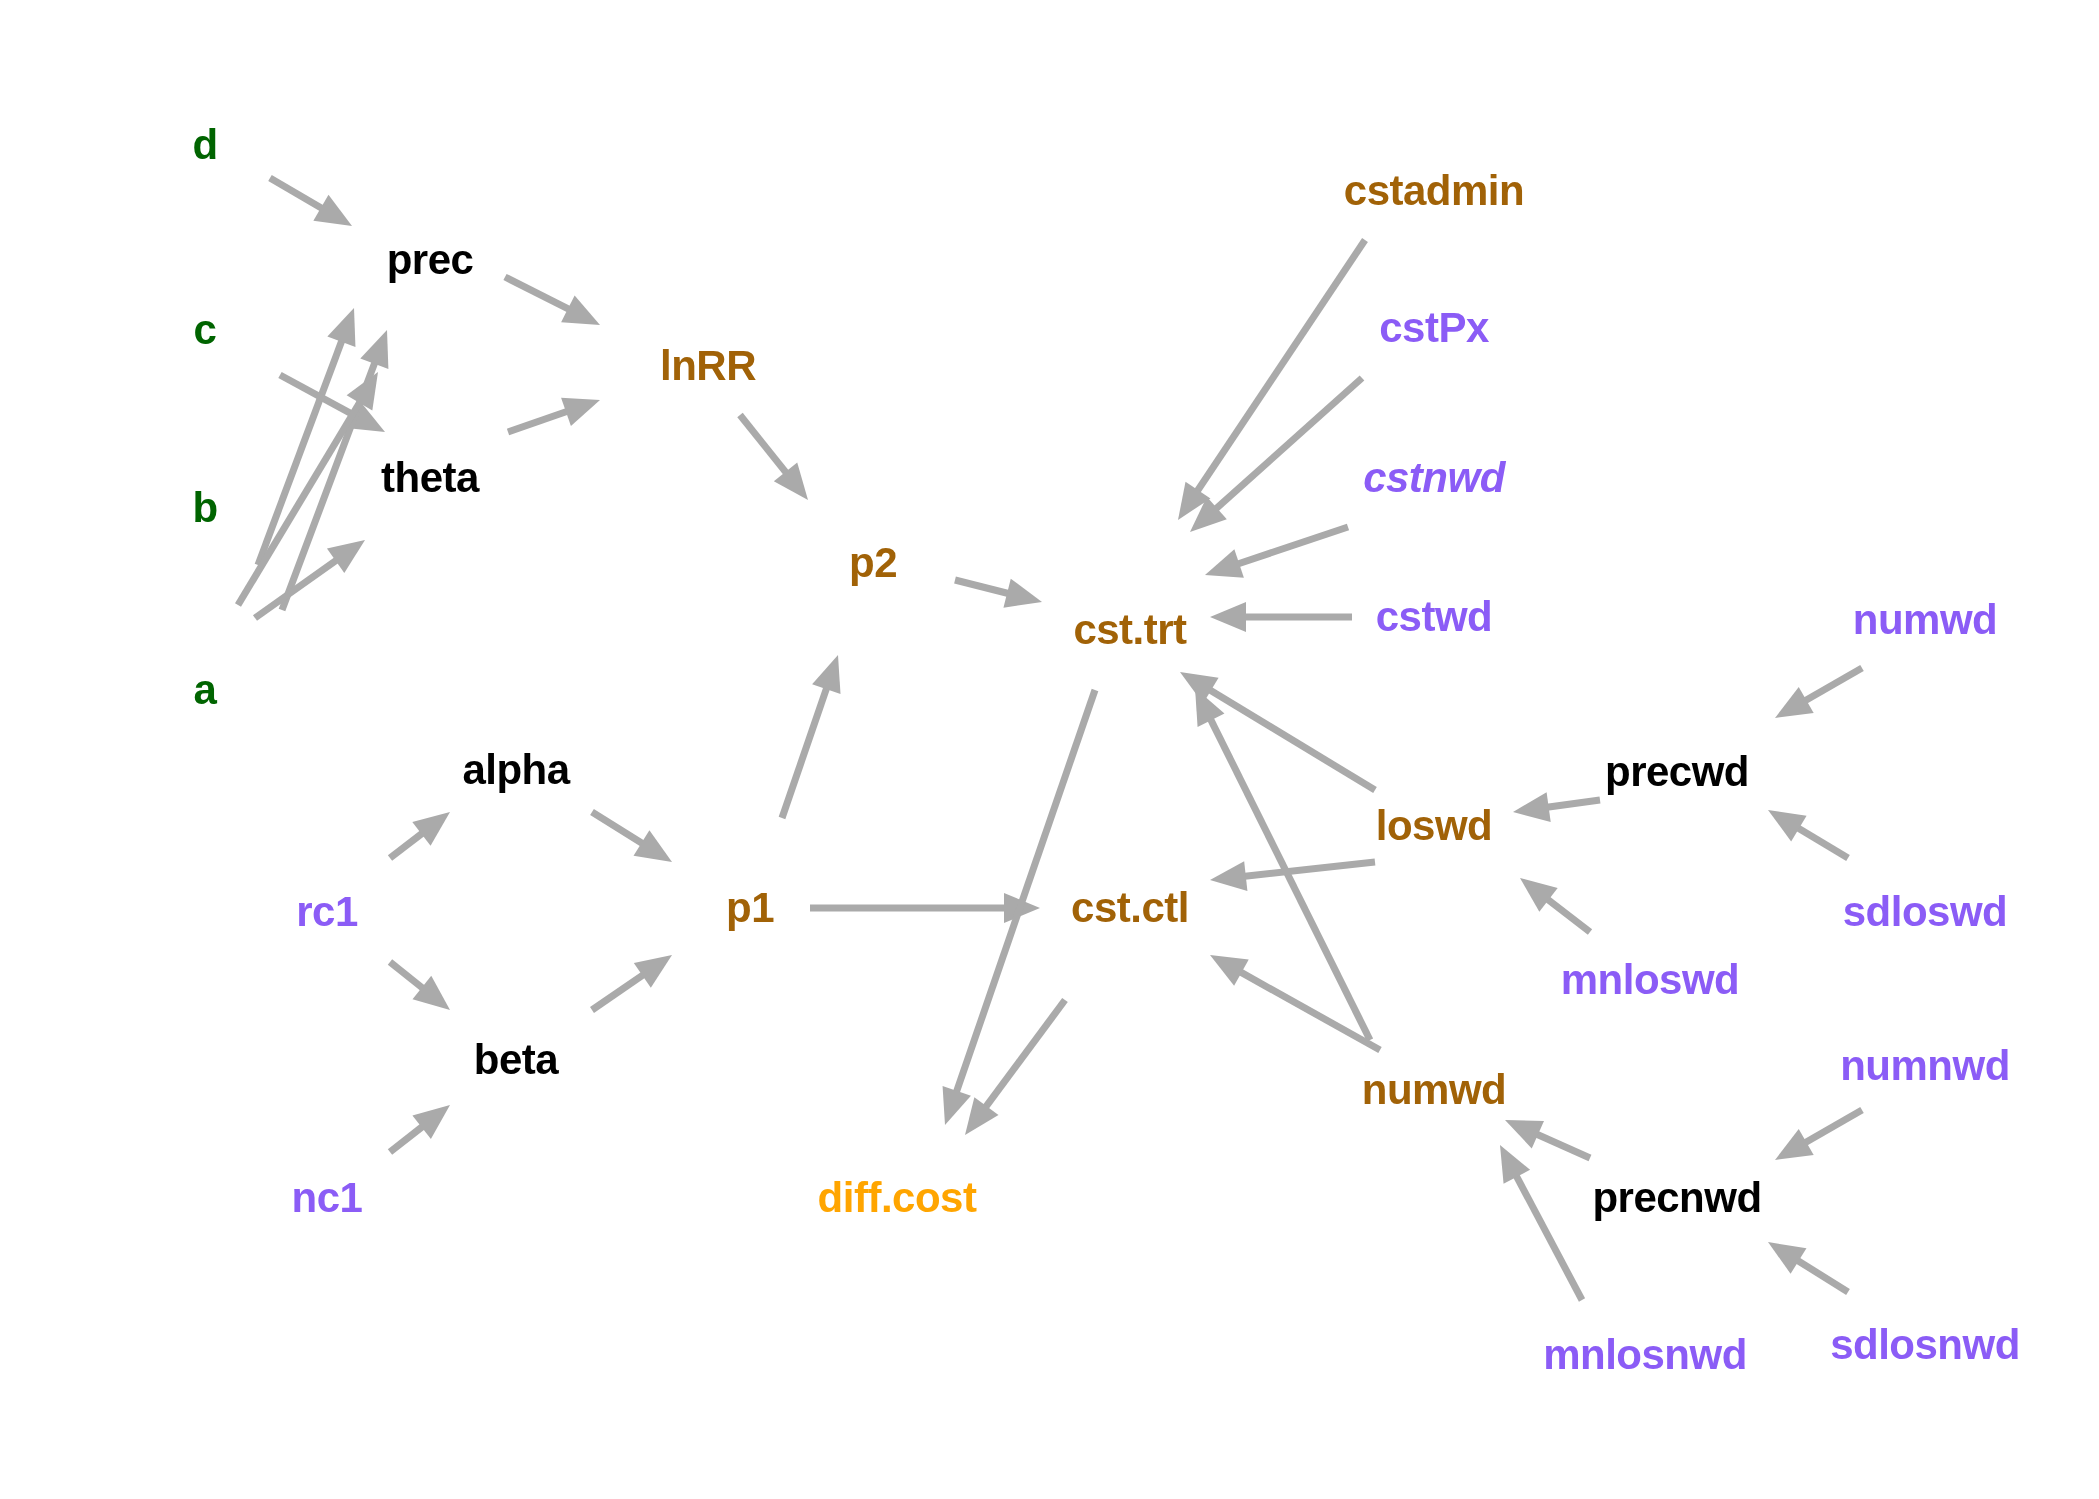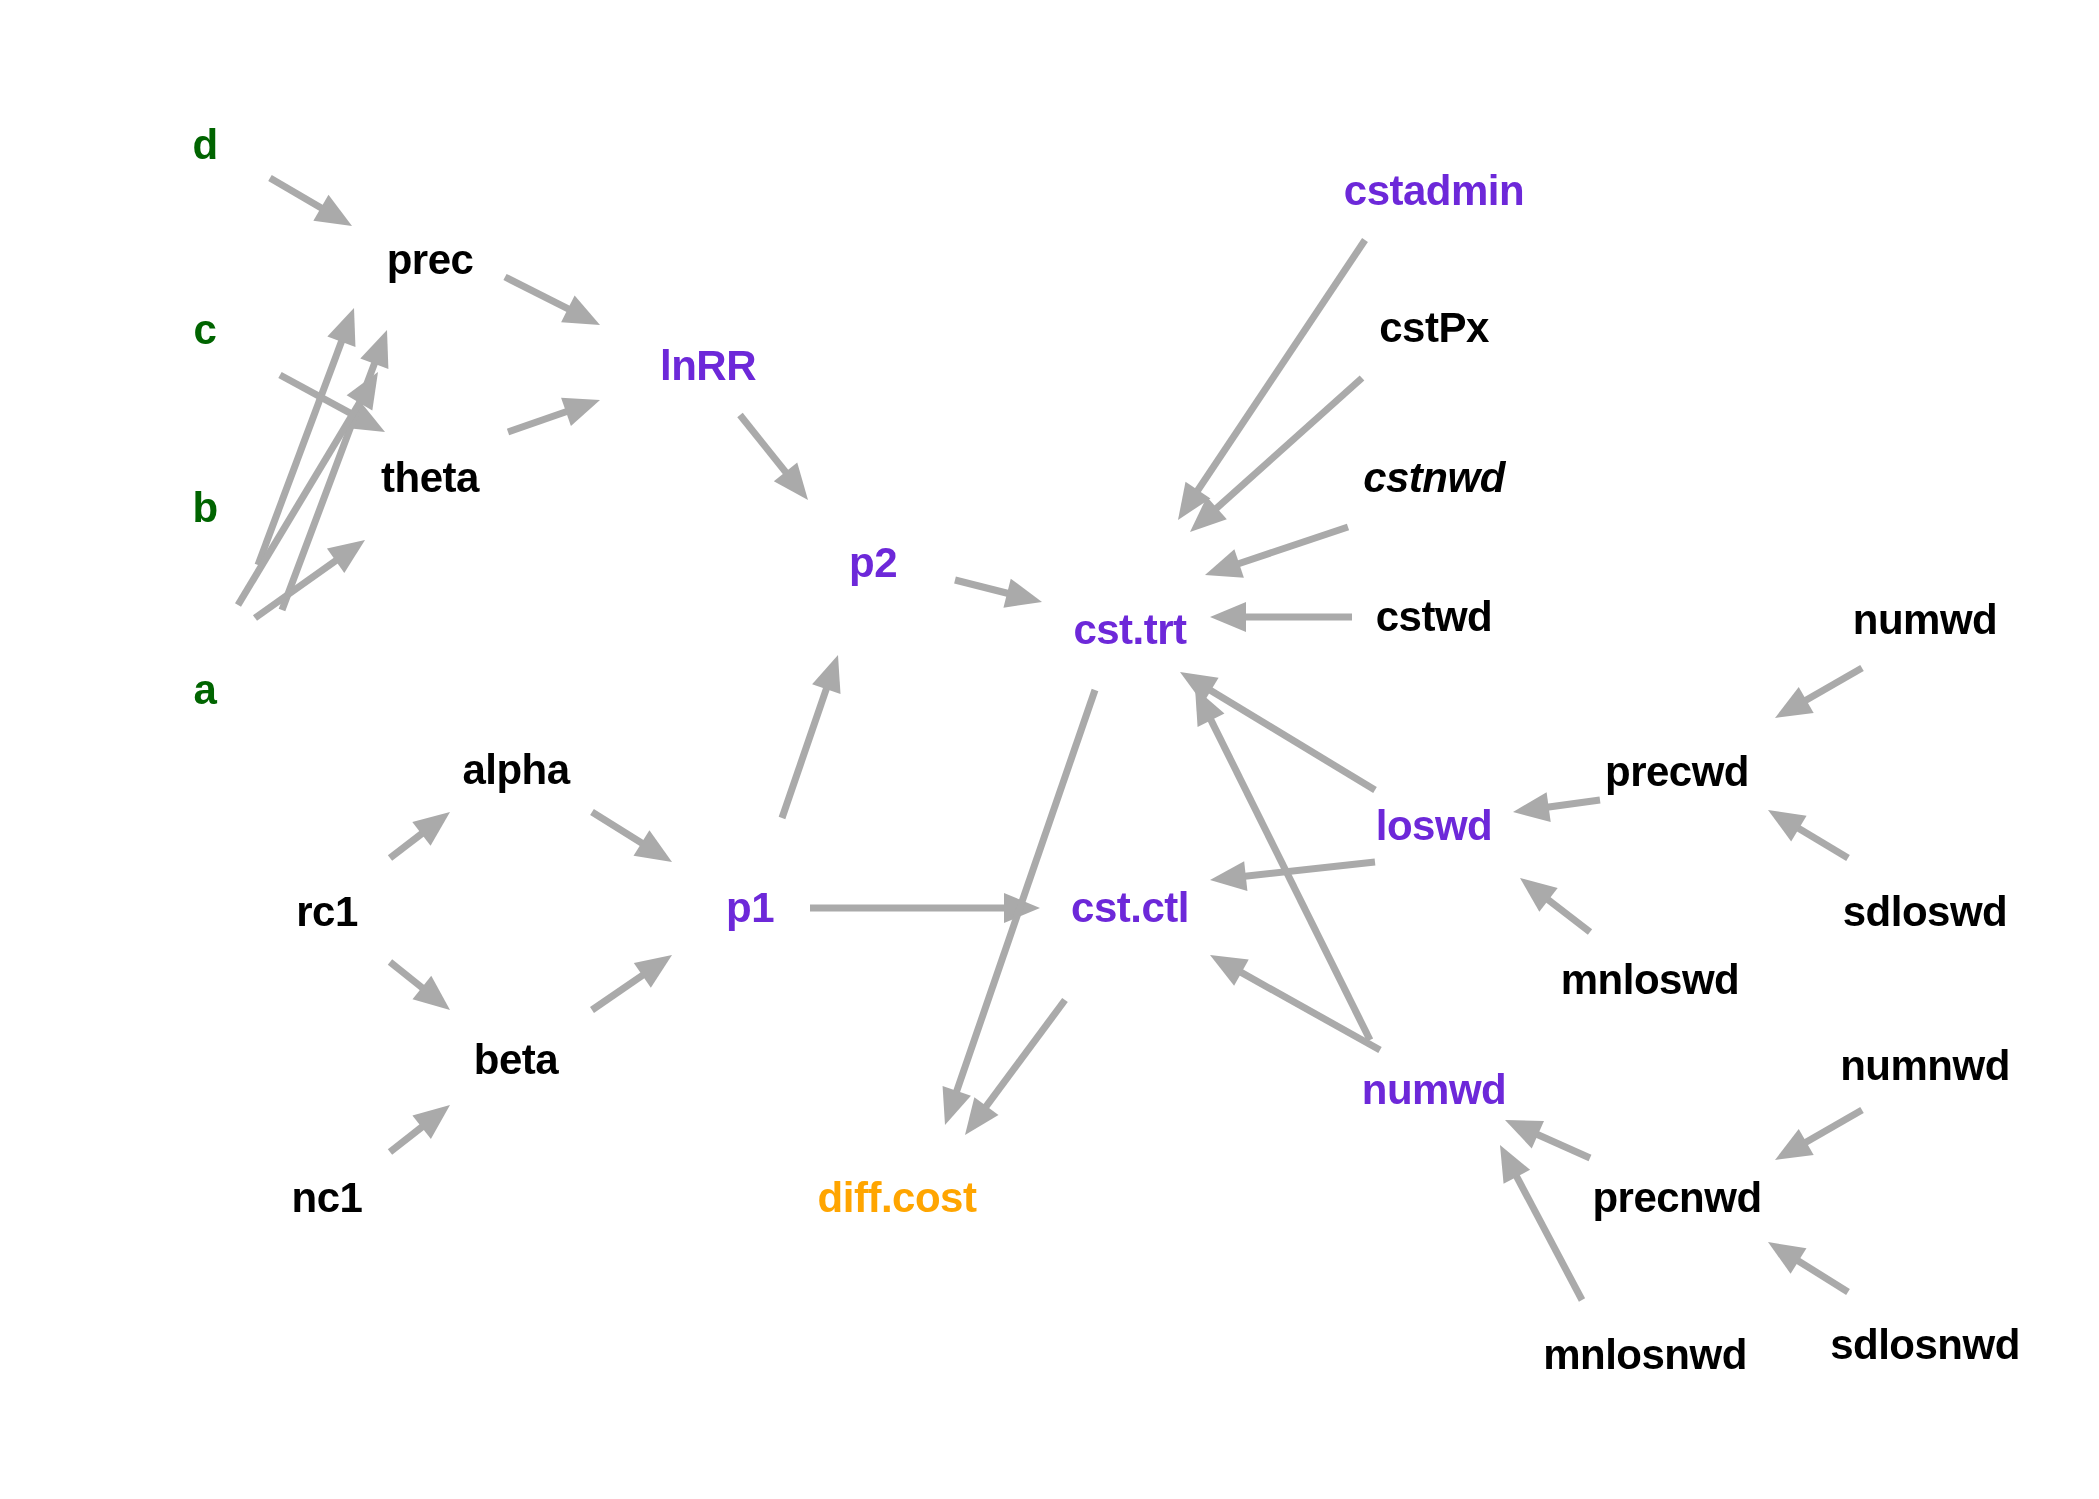--- a/index.html
+++ b/index.html
@@ -26,22 +26,22 @@
     transform: translate(-50%, -50%);
     white-space: nowrap;
     font-family: "Liberation Sans", sans-serif;
     font-weight: bold;
     font-size: 42px;
     line-height: 1;
     letter-spacing: -0.5px;
   }
   .n-black  { color: #000000; }
   .n-green  { color: #006400; }
-  .n-red    { color: #6d28d9; }
-  .n-blue   { color: #000000; }
+  .n-red    { color: #a16207; }
+  .n-blue   { color: #8b5cf6; }
   .n-orange { color: #FFA500; }
 </style>
 </head>
 <body>
 
 <div id="canvas">
 
   <svg id="edges" viewBox="0 0 2099 1499" xmlns="http://www.w3.org/2000/svg">
       <g>
         <line x1="270" y1="178" x2="325.5917572379838" y2="210.54151643199052" stroke="#AAAAAA" stroke-width="7" stroke-linecap="butt"></line>

